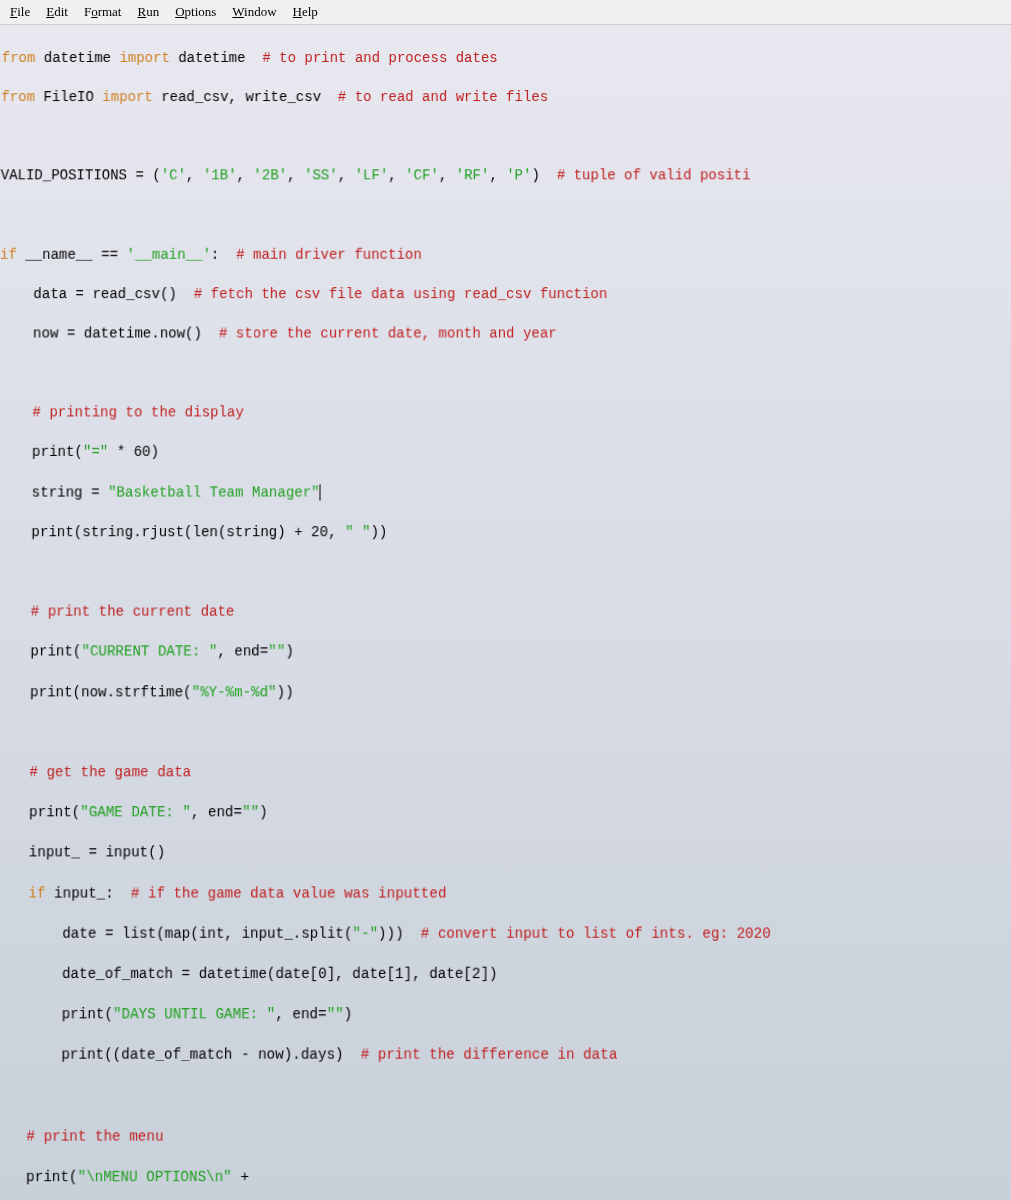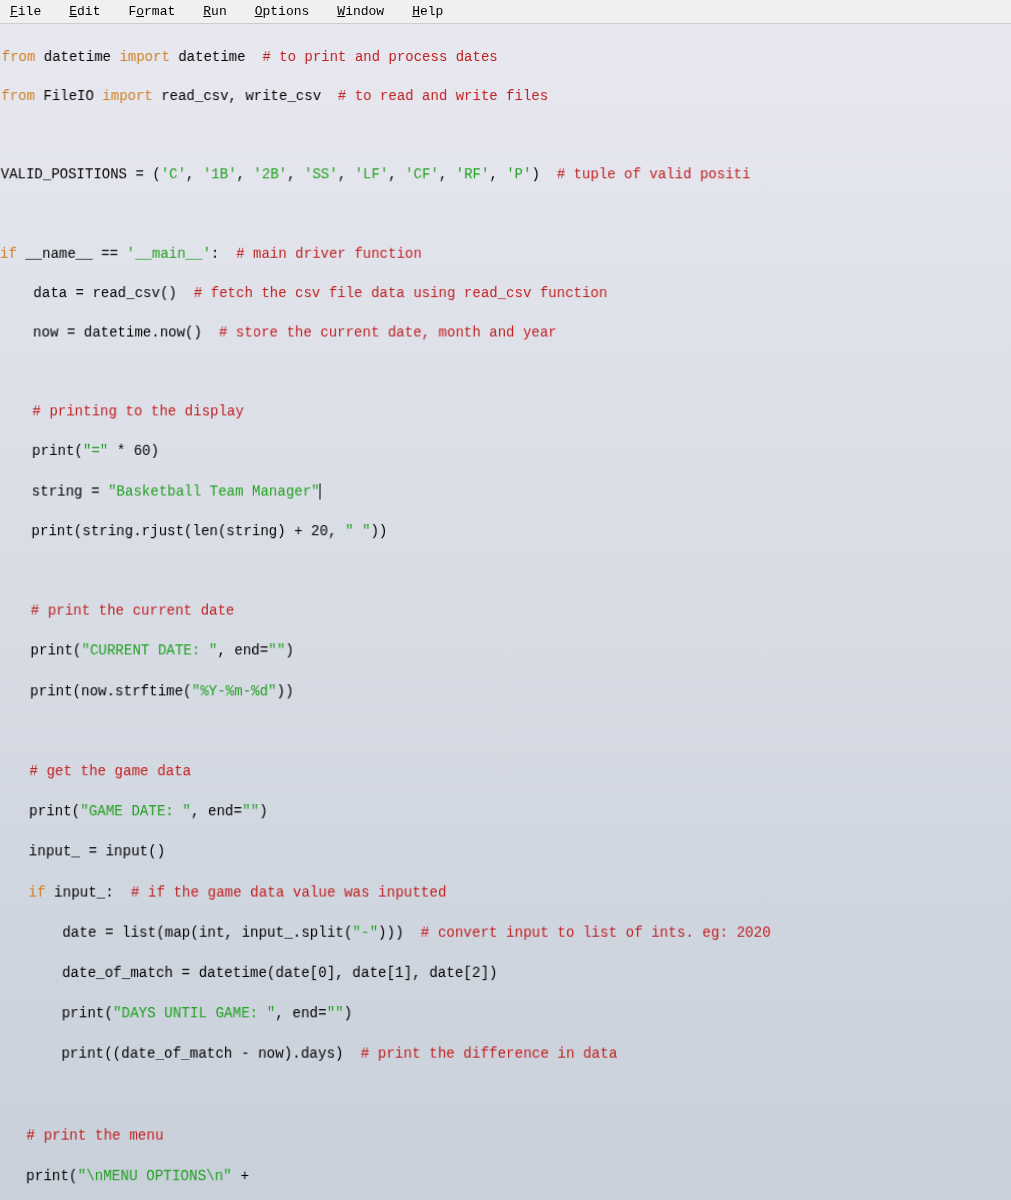--- a/index.html
+++ b/index.html
@@ -8,25 +8,25 @@
     font-size: 14px;
     background: linear-gradient(to bottom, #e8e8f0 0%, #d8dce5 50%, #c8d0da 100%);
     width: 1011px;
     height: 1200px;
     overflow: hidden;
     position: relative;
   }
   .menubar {
     background: #f0f0f0;
     padding: 2px 4px;
-    font-family: Liberation Mono, monospace;
+    font-family: Liberation Serif, serif;
     font-size: 13px;
     border-bottom: 1px solid #ccc;
     display: flex;
-    gap: 16px;
+    gap: 4px;
   }
   .menubar span {
     padding: 2px 6px;
     cursor: pointer;
   }
   .menubar span u {
     text-decoration: underline;
   }
   .code-area {
     padding: 4px 2px;

